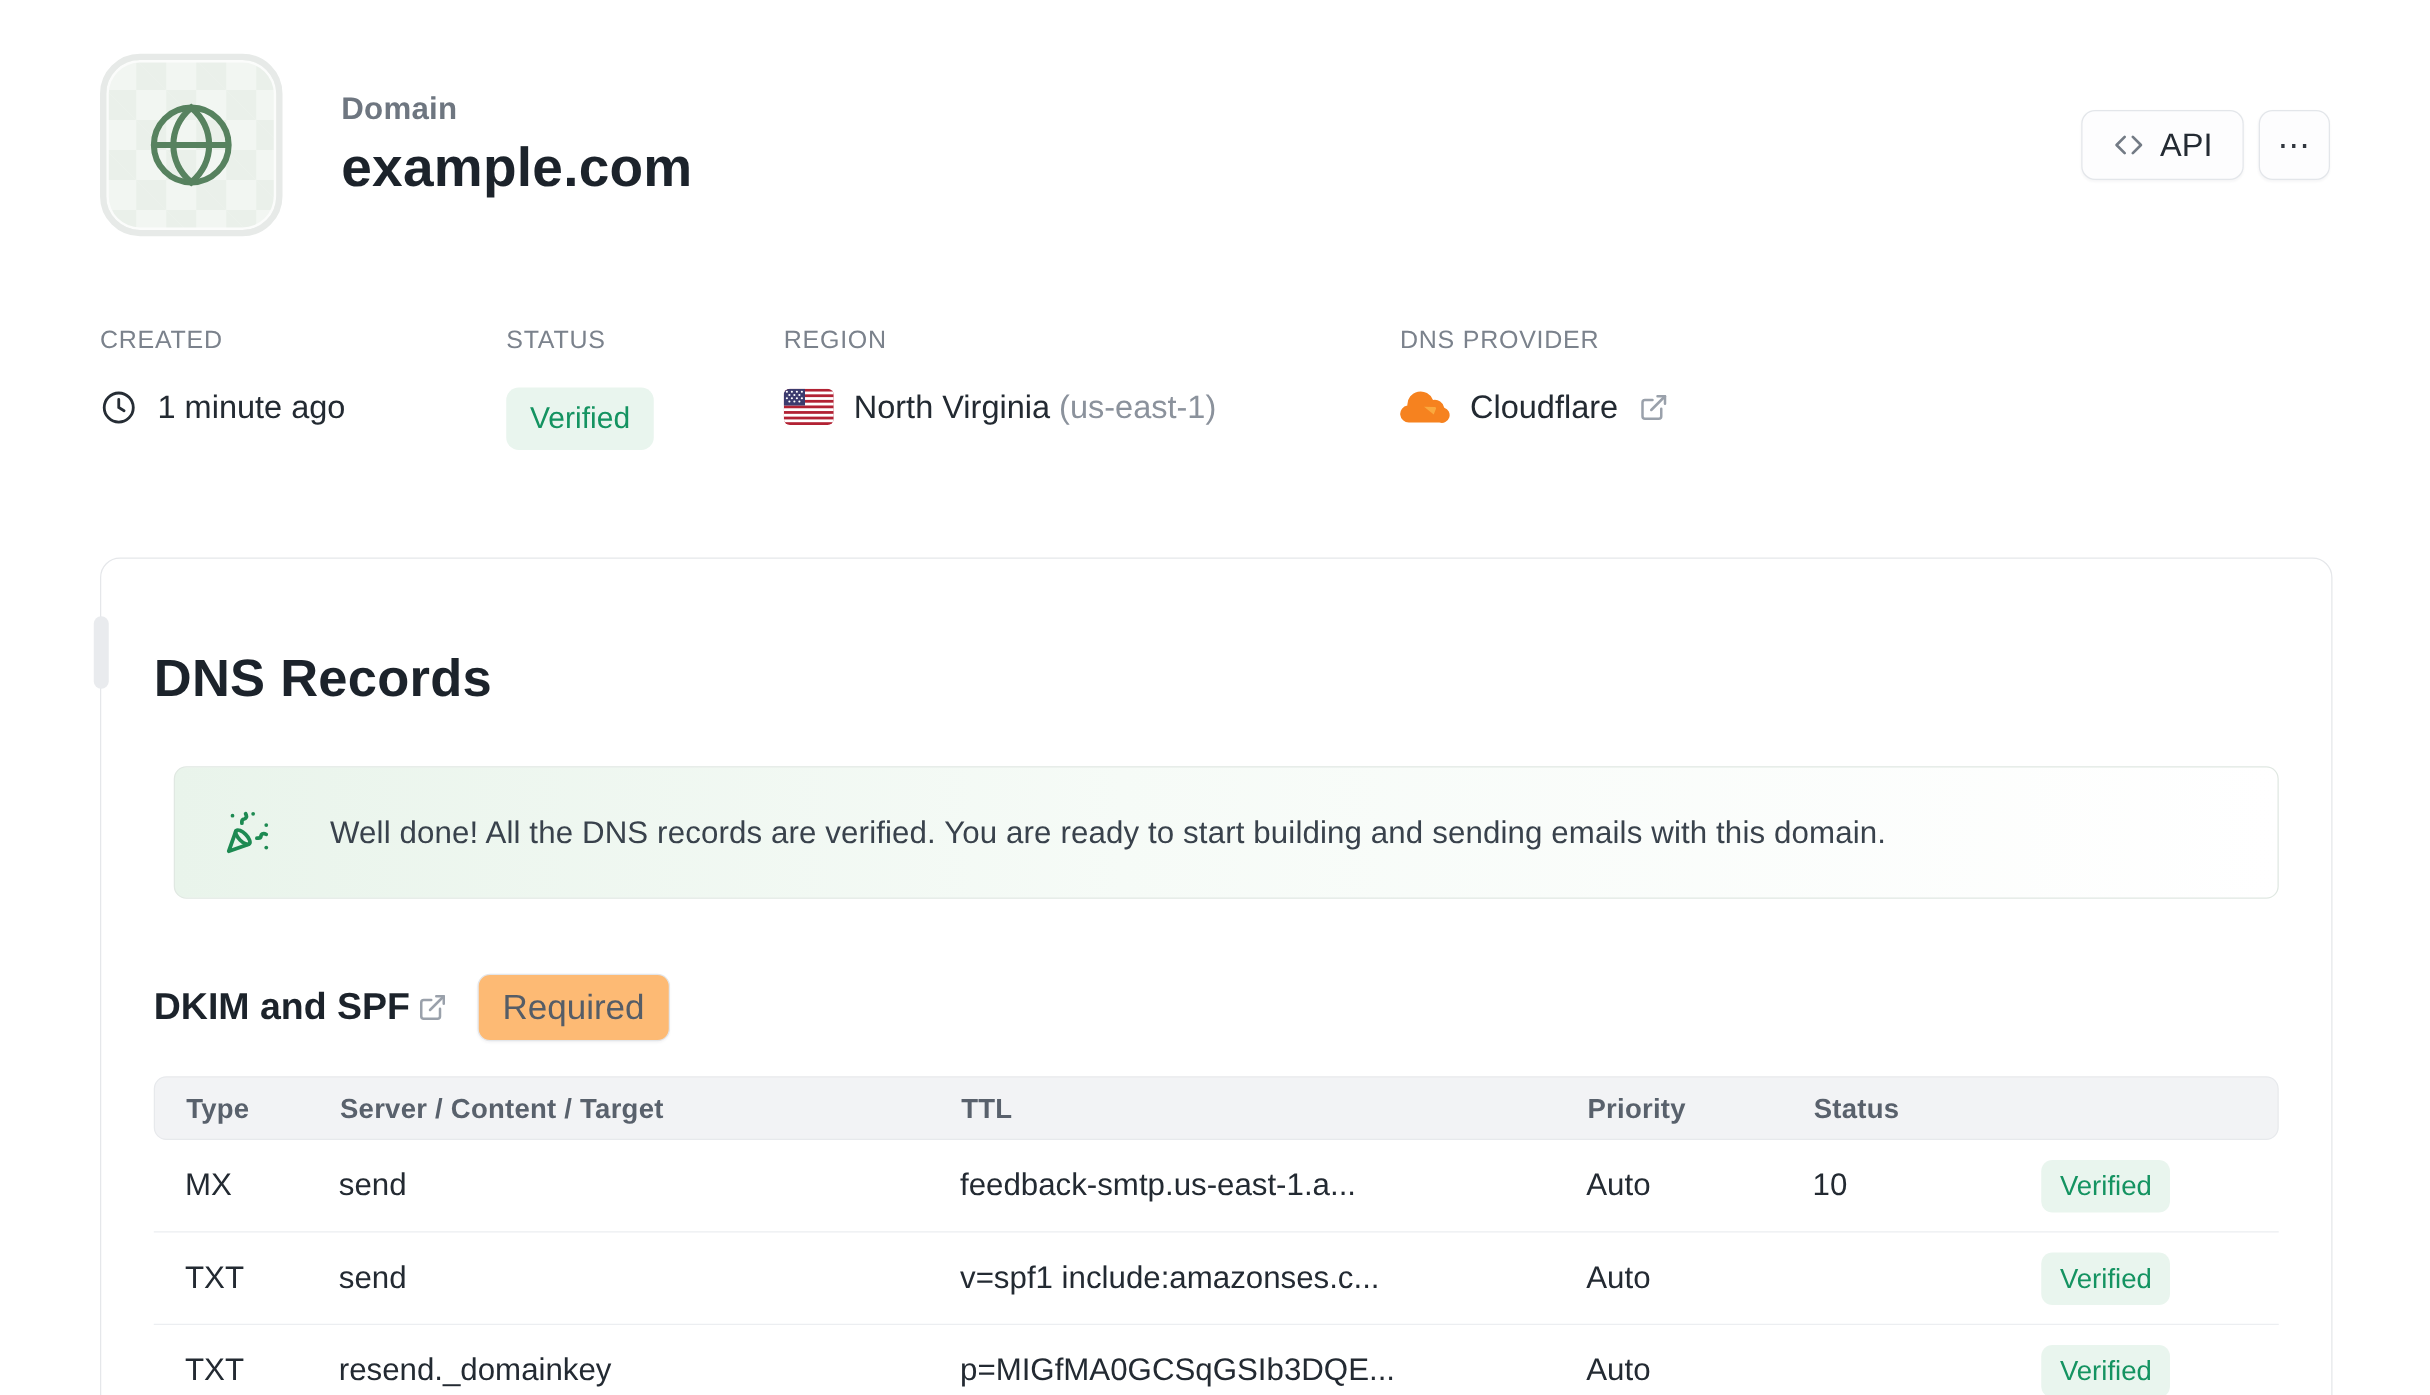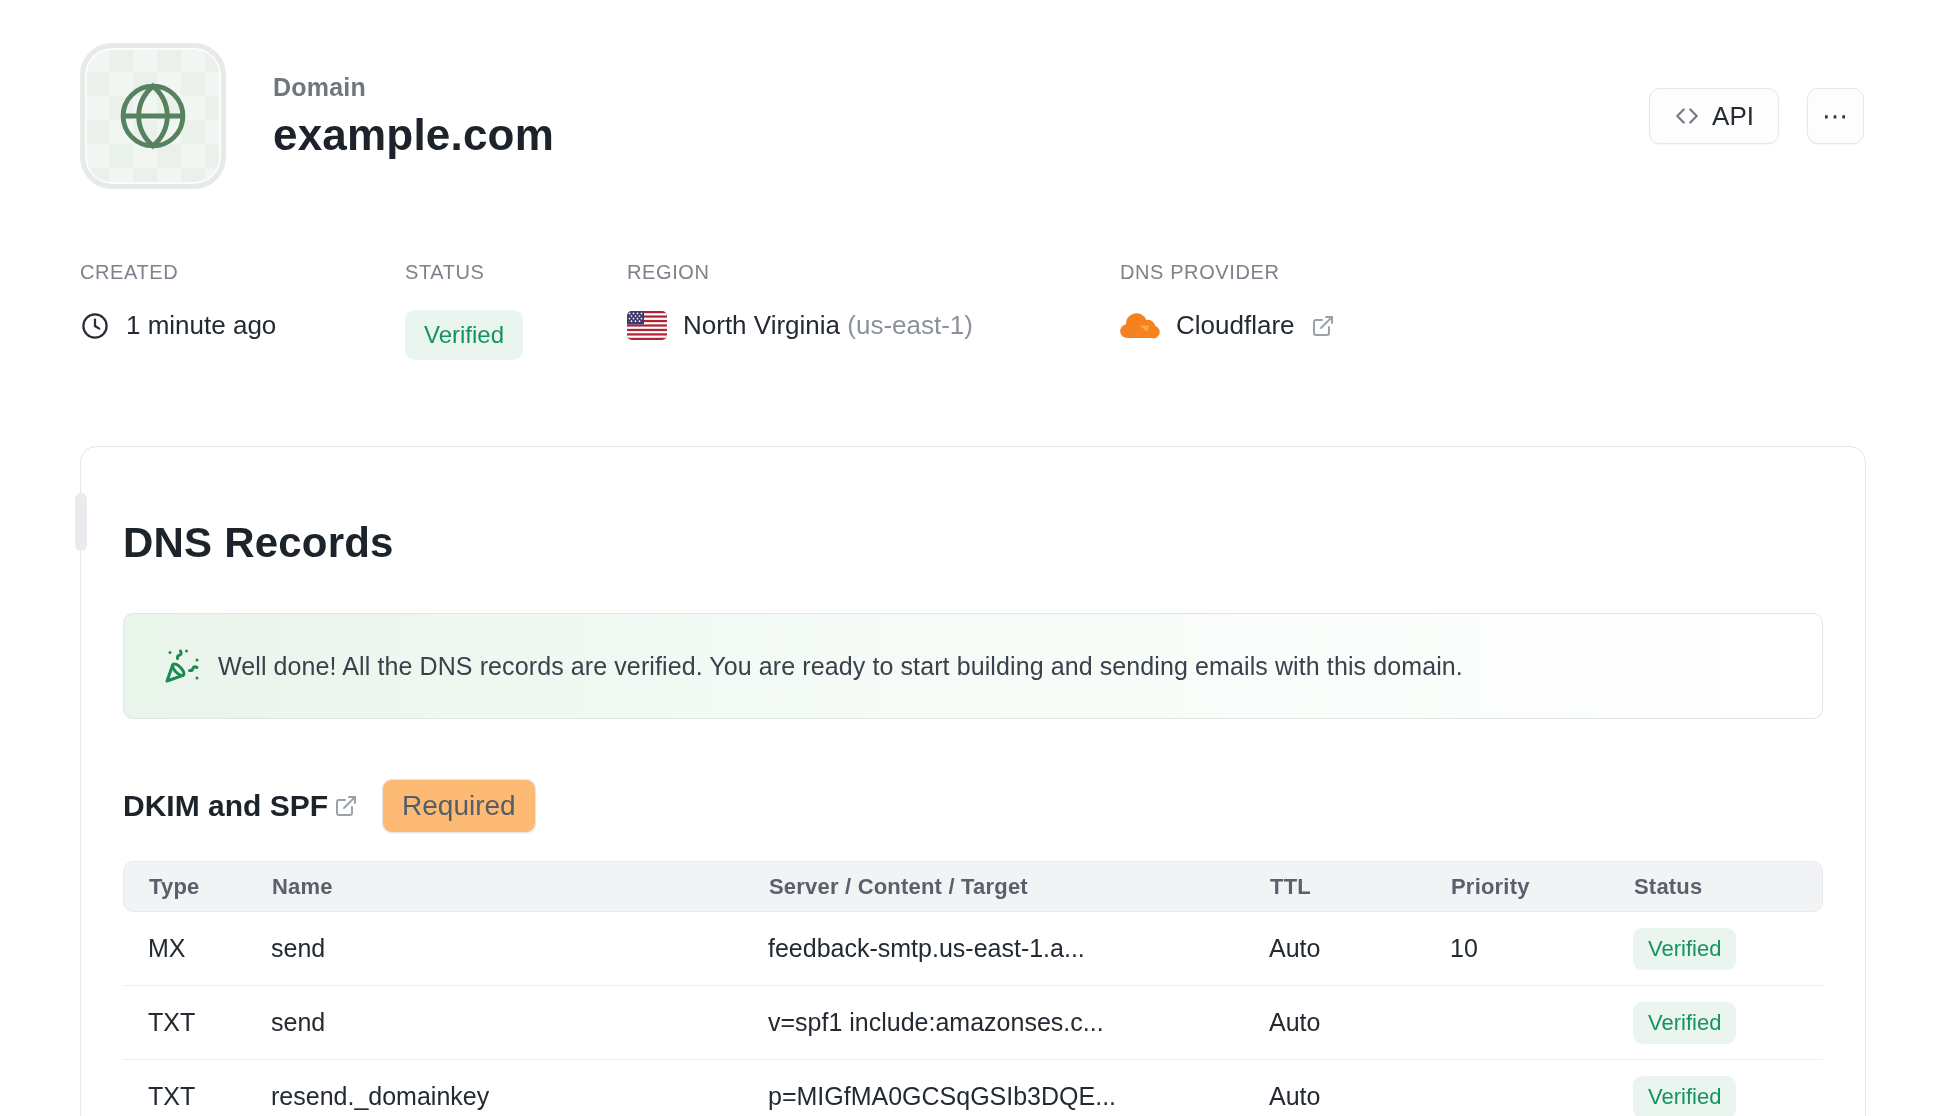--- a/index.html
+++ b/index.html
@@ -22,21 +22,21 @@
       linear-gradient(45deg, #eaf0ea 25%, transparent 25%, transparent 75%, #eaf0ea 75%);
     background-size: 48px 48px;
     background-position: 0 0, 24px 24px;
     display: flex; align-items: center; justify-content: center;
     box-shadow: inset 0 0 0 2px #fbfcfb;
   }
   .avatar svg { width: 78px; height: 78px; }
   .title-block { margin-left: 47px; }
   .eyebrow { font-size: 25px; font-weight: 700; color: #6e7680; letter-spacing: .2px; }
   .domain-title { font-size: 44px; font-weight: 700; color: #1c232b; margin-top: 8px; letter-spacing: .2px; }
-  .header-actions { margin-left: auto; display: flex; gap: 28px; align-items: flex-end; }
+  .header-actions { margin-left: auto; display: flex; gap: 12px; align-items: flex-end; }
   .btn {
     display: inline-flex; align-items: center; justify-content: center; gap: 12px;
     height: 56px; border-radius: 11px; border: 1px solid #e3e6ea;
     background: #fdfdfe; color: #242b33; font-size: 26px;
     padding: 0 24px; cursor: pointer;
     box-shadow: 0 1px 2px rgba(20,30,40,.04);
   }
   .btn svg { width: 26px; height: 26px; }
   .btn-square { width: 57px; padding: 0; font-size: 26px; letter-spacing: 1px; color: #30363e; }
 
@@ -72,21 +72,21 @@
   .card-pill {
     position: absolute; left: -6px; top: 46px;
     width: 12px; height: 58px; border-radius: 8px; background: #e9ebee;
   }
   .card-title { font-size: 42px; font-weight: 700; color: #1c232b; letter-spacing: .2px; margin-top: 26px; }
 
   .banner {
     margin-top: 46px; height: 106px; border-radius: 10px;
     border: 1px solid #e0e8e2;
     background: linear-gradient(90deg, #e9f4eb 0%, #f6fbf7 45%, #ffffff 100%);
-    display: flex; align-items: center; padding: 0 40px; gap: 18px;
+    display: flex; align-items: center; padding: 0 40px; gap: 48px; margin-left: 16px;
   }
   .banner svg { width: 36px; height: 36px; flex: none; }
   .banner-text { font-size: 25px; color: #39424c; letter-spacing: .1px; }
 
   .section-head { margin-top: 60px; display: flex; align-items: center; gap: 6px; }
   .section-title { font-size: 30px; font-weight: 700; color: #1c232b; }
   .badge-required {
     margin-left: 18px;
     border: 1px solid #e3e6ea; border-radius: 10px; background: #fdba74;
     color: #555d67; font-size: 28px; padding: 10px 19px;
@@ -234,21 +234,20 @@
         <path d="M18 13v6a2 2 0 0 1-2 2H5a2 2 0 0 1-2-2V8a2 2 0 0 1 2-2h6"></path>
         <polyline points="15 3 21 3 21 9"></polyline>
           <line x1="10" y1="14" x2="21" y2="3"></line>
       </svg>
       <span class="badge-required">Required</span>
     </div>
 
     <div class="table">
       <div class="thead">
         <div>Type</div>
-        <div>Name</div>
         <div>Server / Content / Target</div>
         <div>TTL</div>
         <div>Priority</div>
         <div>Status</div>
       </div>
       <div id="table-body">
   <div class="trow">
     <div class="cell-type">MX</div>
     <div class="cell-name">send</div>
     <div class="cell-content">feedback-smtp.us-east-1.a...</div>

